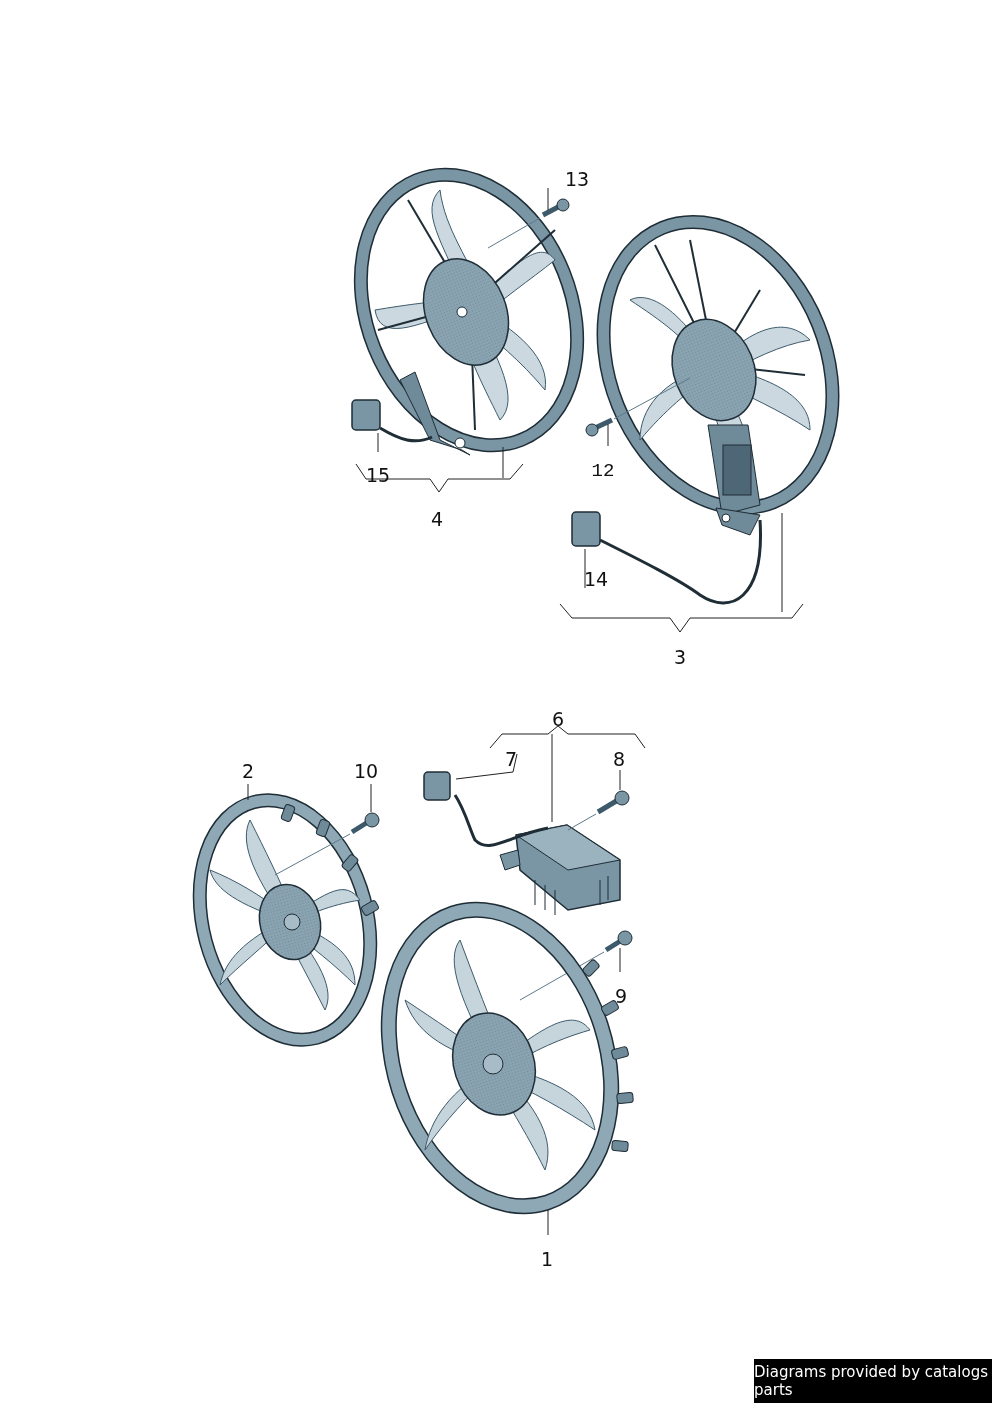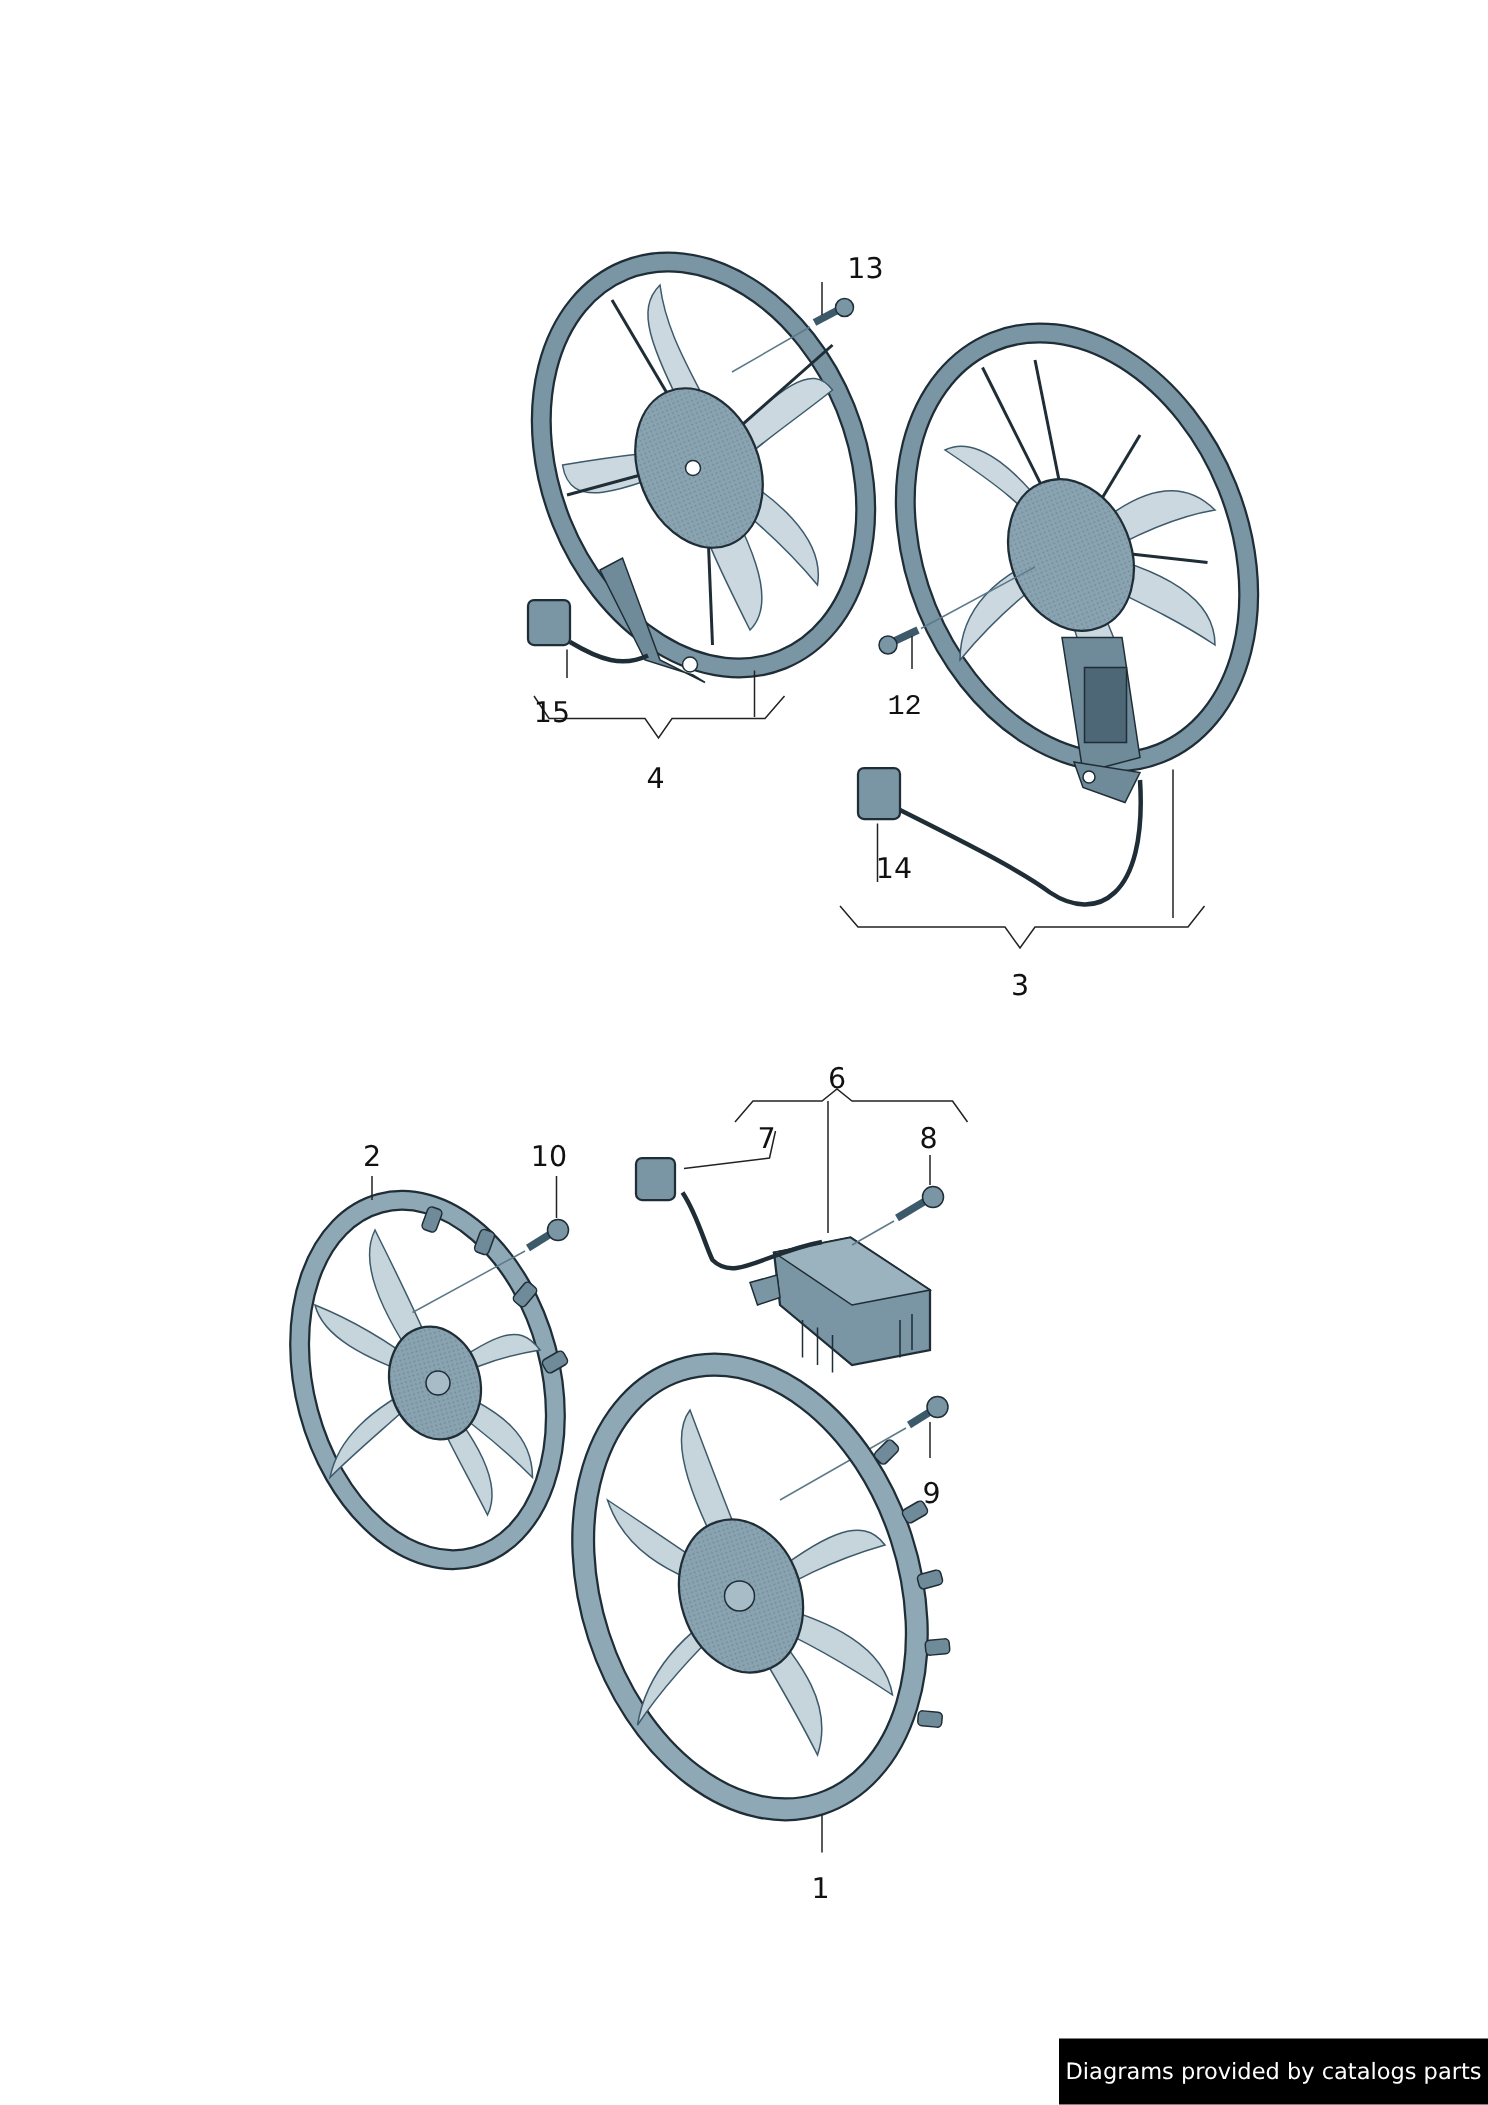--- a/index.html
+++ b/index.html
@@ -1,20 +1,20 @@
 <!DOCTYPE html>
 <html><head>
 <meta charset="utf-8">
 <style>
   html, body { margin: 0; padding: 0; background: #ffffff; }
   body { width: 992px; height: 1403px; position: relative; overflow: hidden;
          font-family: "DejaVu Sans", sans-serif; }
   #diagram { position: absolute; left: 0; top: 0; width: 992px; height: 1403px; }
   .callout { position: absolute; font-size: 19px; color: #111; line-height: 1; transform: translateX(-50%); }
-  .watermark { position: absolute; right: 0; bottom: 0; width: 286px; height: 44px;
+  .watermark { position: absolute; right: 0; bottom: 0; width: 238px; height: 44px;
                background: #000; color: #fff; font-size: 15px; display: flex;
                align-items: center; justify-content: center; }
 </style>
 </head>
 <body>
 
 <svg id="diagram" viewBox="0 0 992 1403" xmlns="http://www.w3.org/2000/svg">
   <defs>
     <pattern id="dots" width="3" height="3" patternUnits="userSpaceOnUse">
       <rect width="3" height="3" fill="#8aa3b1"></rect>
@@ -188,17 +188,17 @@
 <div class="callout" style="left:680px; top:648px;">3</div>
 <div class="callout" style="left:437px; top:510px;">4</div>
 <div class="callout" style="left:558px; top:710px;">6</div>
 <div class="callout" style="left:511px; top:750px;">7</div>
 <div class="callout" style="left:619px; top:750px;">8</div>
 <div class="callout" style="left:621px; top:987px;">9</div>
 <div class="callout" style="left:366px; top:762px;">10</div>
 <div class="callout" style="left:603px; top:462px;font-family:Liberation Mono, monospace;">12</div>
 <div class="callout" style="left:544px; top:170px;margin-left:33px;">13</div>
 <div class="callout" style="left:584px; top:570px;margin-left:12px;">14</div>
-<div class="callout" style="left:368px; top:466px;">15</div>
+<div class="callout" style="left:378px; top:466px;">15</div>
 
 <div class="watermark">
   <span>Diagrams provided by catalogs parts</span>
 </div>
 
 </body></html>

